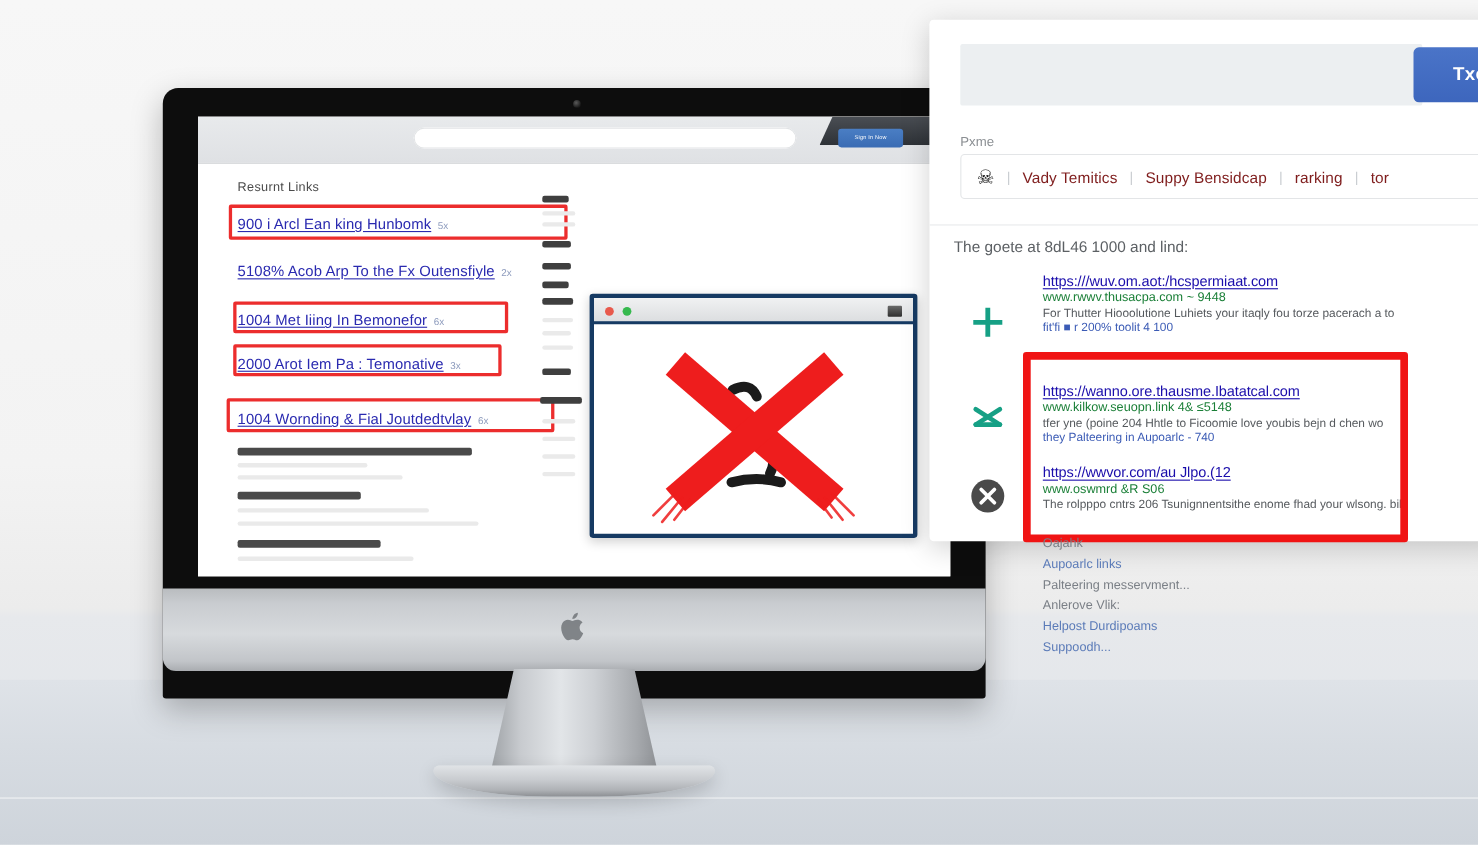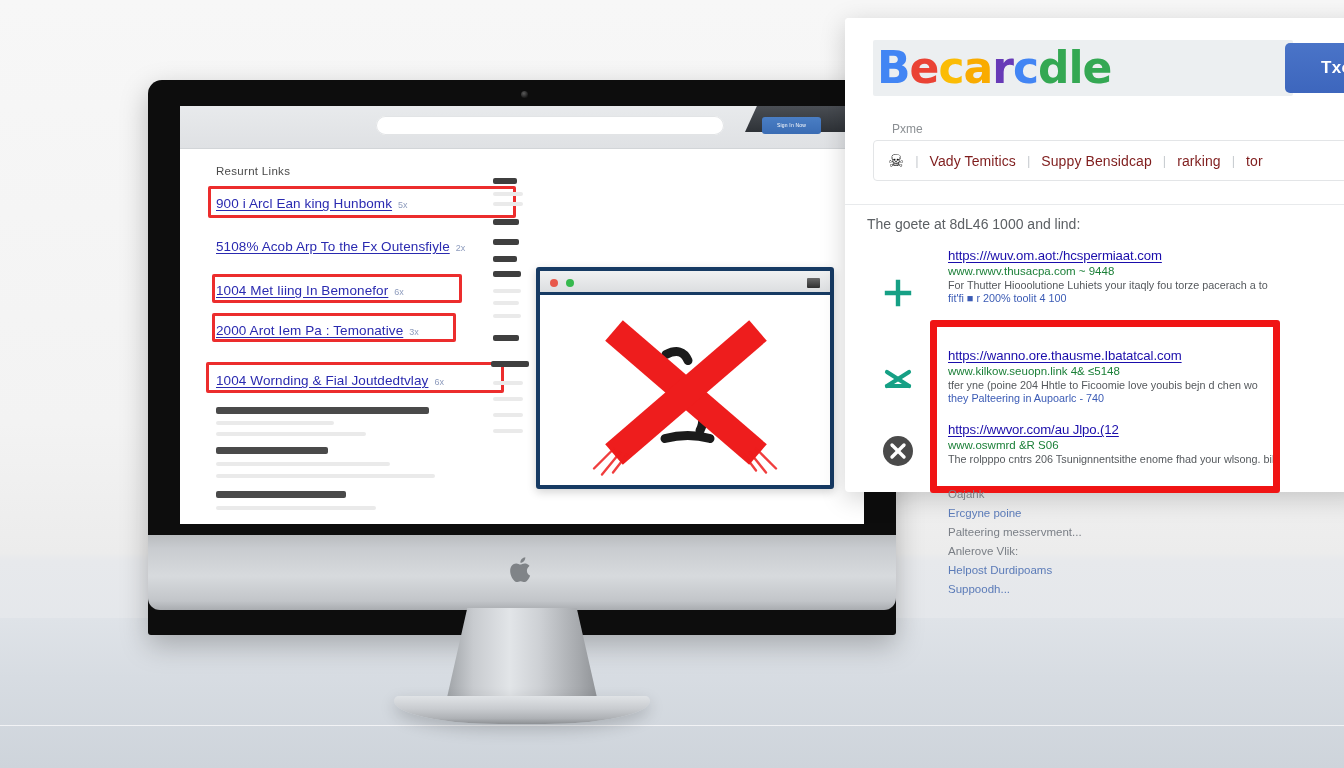--- a/index.html
+++ b/index.html
@@ -143,21 +143,21 @@
     font-family:"DejaVu Sans","Liberation Sans",sans-serif;
   }
   #logo span{display:inline-block;}
   #top-cta{
     position:absolute;left:440px;top:25px;width:120px;height:50px;border-radius:5px;
     background:linear-gradient(180deg,#4a74c8 0%,#3d66bd 100%);
     color:#fff;font-size:17px;font-weight:700;line-height:50px;
     padding-left:36px;box-sizing:border-box;letter-spacing:.3px;
   }
   #panel-sublabel{
-    position:absolute;left:28px;top:104px;font-size:12px;color:#8b8f93;filter:blur(.3px);margin-left:19px;
+    position:absolute;left:28px;top:104px;font-size:12px;color:#8b8f93;filter:blur(.3px);
   }
   #navbar{
     position:absolute;left:28px;top:122px;width:520px;height:41px;
     background:#fff;border:1px solid #e3e5e7;border-radius:4px;box-sizing:border-box;
     display:flex;align-items:center;padding-left:14px;
   }
   #nav-glyph{font-size:18px;color:#111;line-height:1;}
   .navsep{color:#c9cdd1;margin:0 11px;font-size:13px;}
   .navitem{font-size:14px;color:#7f1d1d;font-weight:400;white-space:nowrap;letter-spacing:.1px;}
   #panel-divider{position:absolute;left:0;top:186px;width:520px;height:1px;background:#e8eaec;}
@@ -297,23 +297,20 @@
   </div>
   <div id="neck"></div>
   <div id="base"></div>
 </div>
 
 <div id="search-panel">
 
   <div id="panel-head">
     <div id="logo-plate"></div>
 
-    <div id="logo">
-      <span style="color:#4285F4">B</span><span style="color:#EA4335">e</span><span style="color:#FBBC05">c</span><span style="color:#F9AB00">a</span><span style="color:#673AB7">r</span><span style="color:#4285F4">c</span><span style="color:#34A853">d</span><span style="color:#34A853">l</span><span style="color:#34A853">e</span>
-    </div>
 
     <div id="top-cta">Txo</div>
 
     <div id="panel-sublabel">Pxme</div>
 
     <div id="navbar">
       <span id="nav-glyph">☠</span>
       <span class="navsep">|</span>
       <span class="navitem">Vady Temitics</span>
       <span class="navsep">|</span>
@@ -366,17 +363,17 @@
   <div class="result" style="top:404px">
     <div class="res-url">https://wwvor.com/au Jlpo.(12</div>
     <div class="res-site">www.oswmrd  &amp;R S06</div>
     <div class="res-desc">The rolpppo cntrs 206 Tsunignnentsithe enome fhad your  wlsong. bil</div>
   </div>
 </div>
 
 <div id="result-highlight"></div>
 
 <div class="sidelist" style="top:488px">Oajahk</div>
-<div class="sidelist link" style="top:507px">Ercgyne poine</div>
+<div class="sidelist link" style="top:507px">Aupoarlc links</div>
 <div class="sidelist" style="top:526px">Palteering messervment...</div>
 <div class="sidelist" style="top:545px">Anlerove Vlik:</div>
 <div class="sidelist link" style="top:564px">Helpost Durdipoams</div>
 <div class="sidelist link" style="top:583px">Suppoodh...</div>
 
 </body></html>

